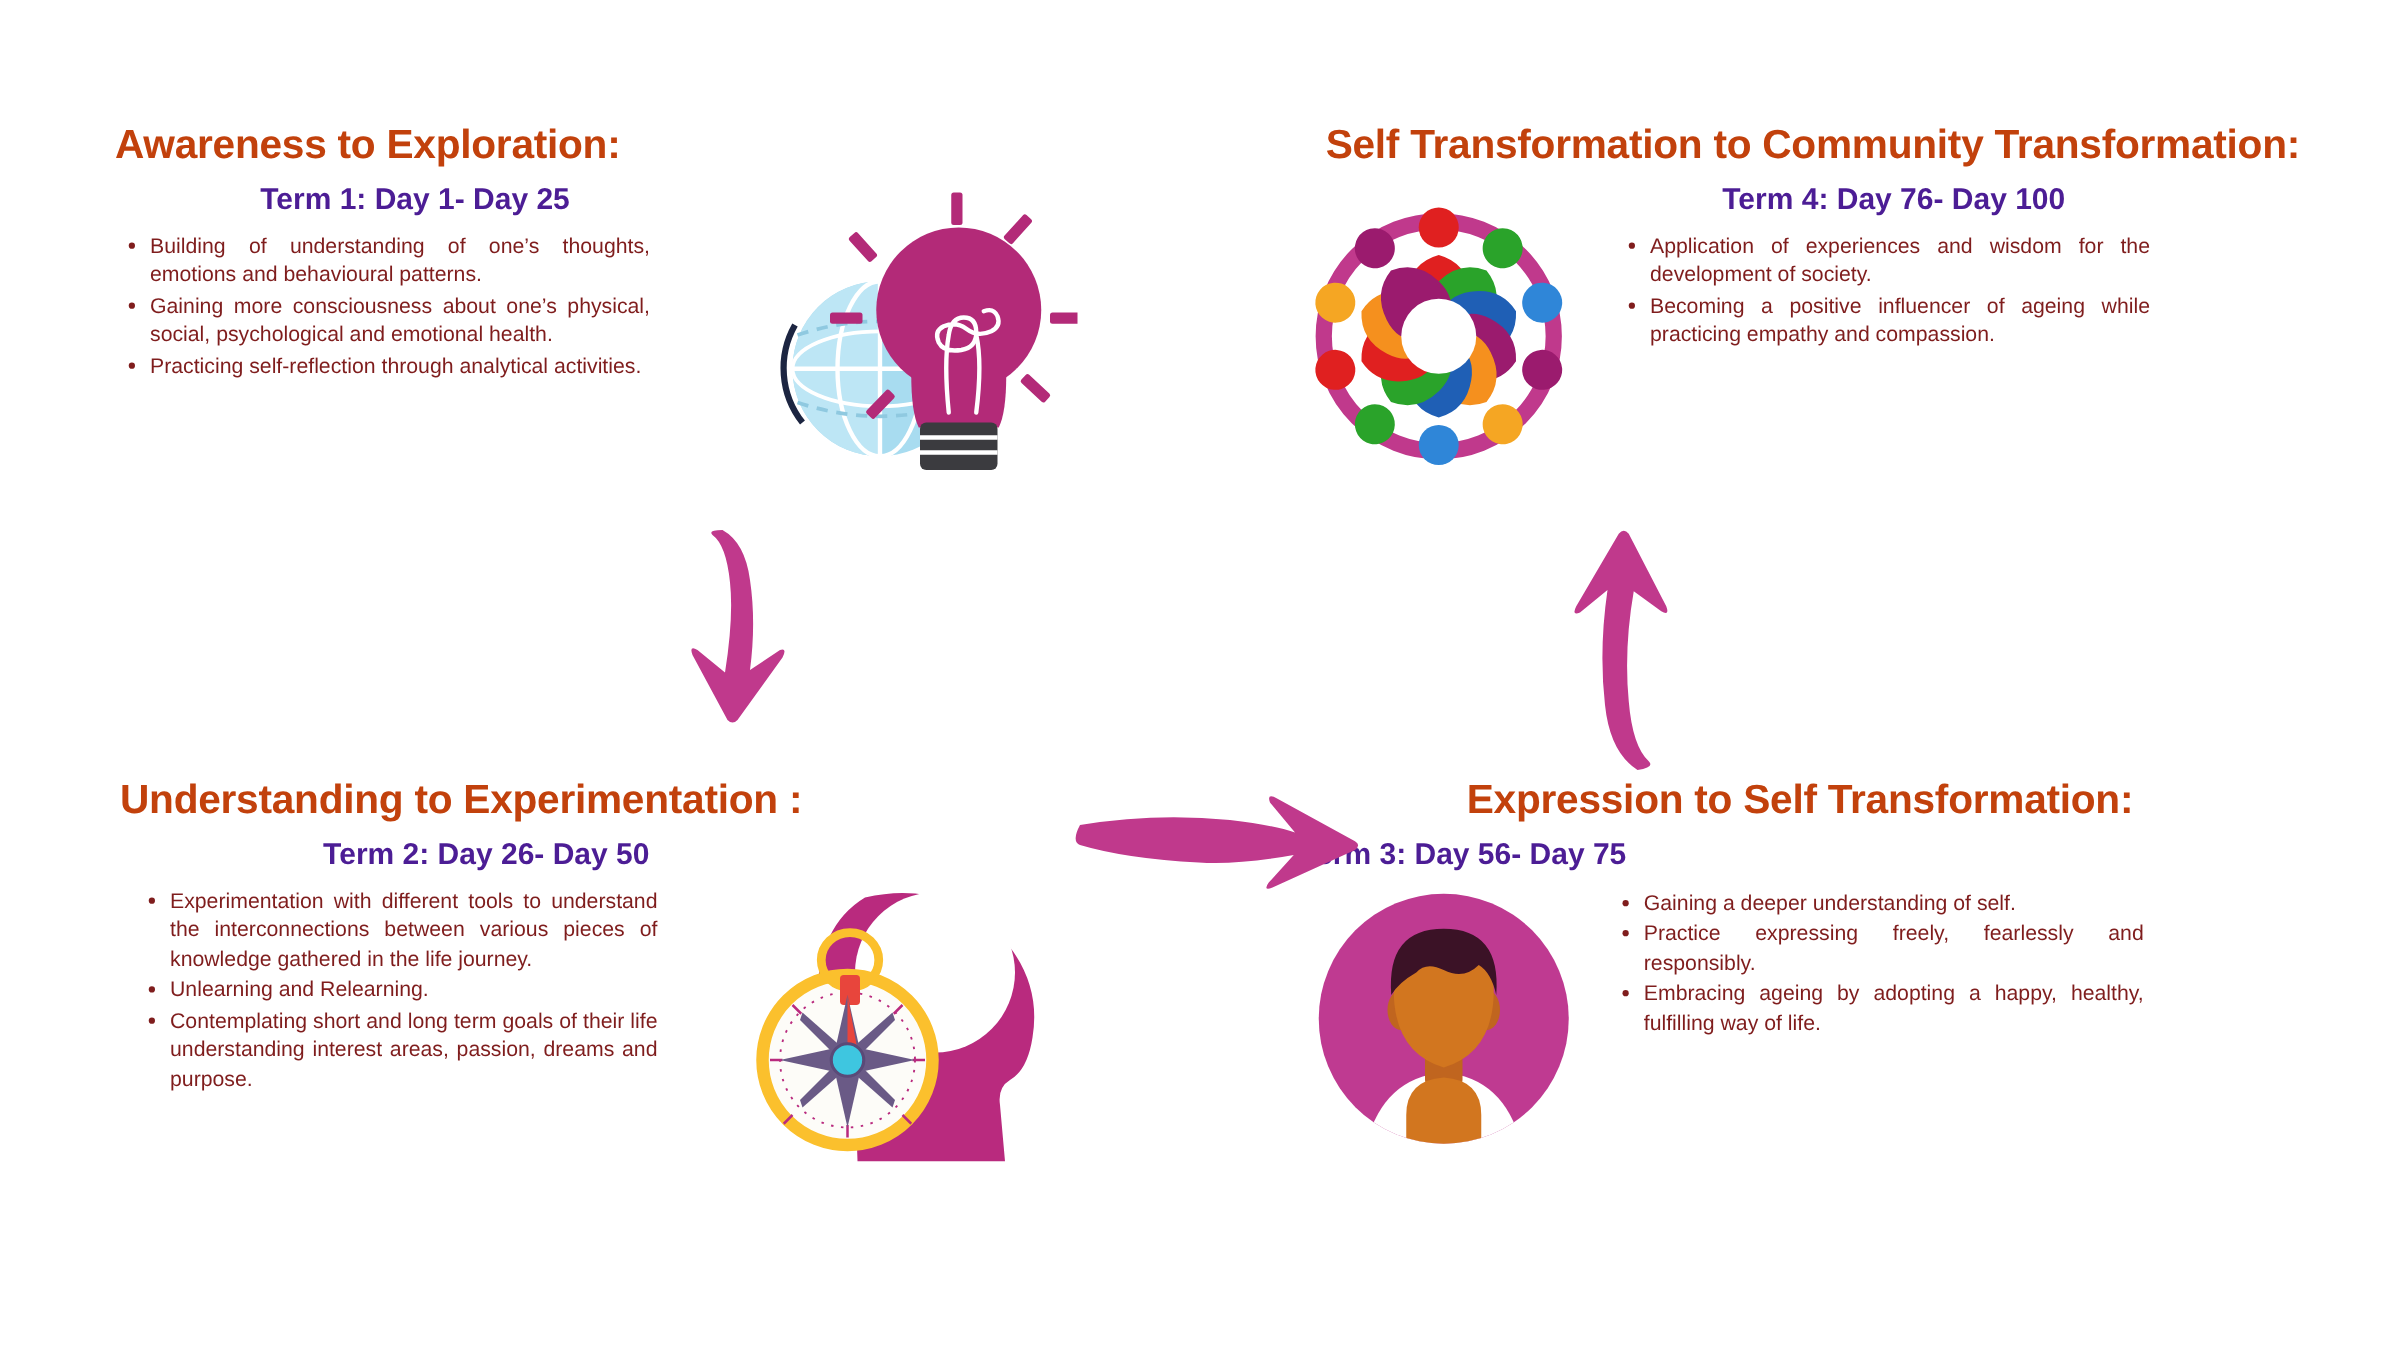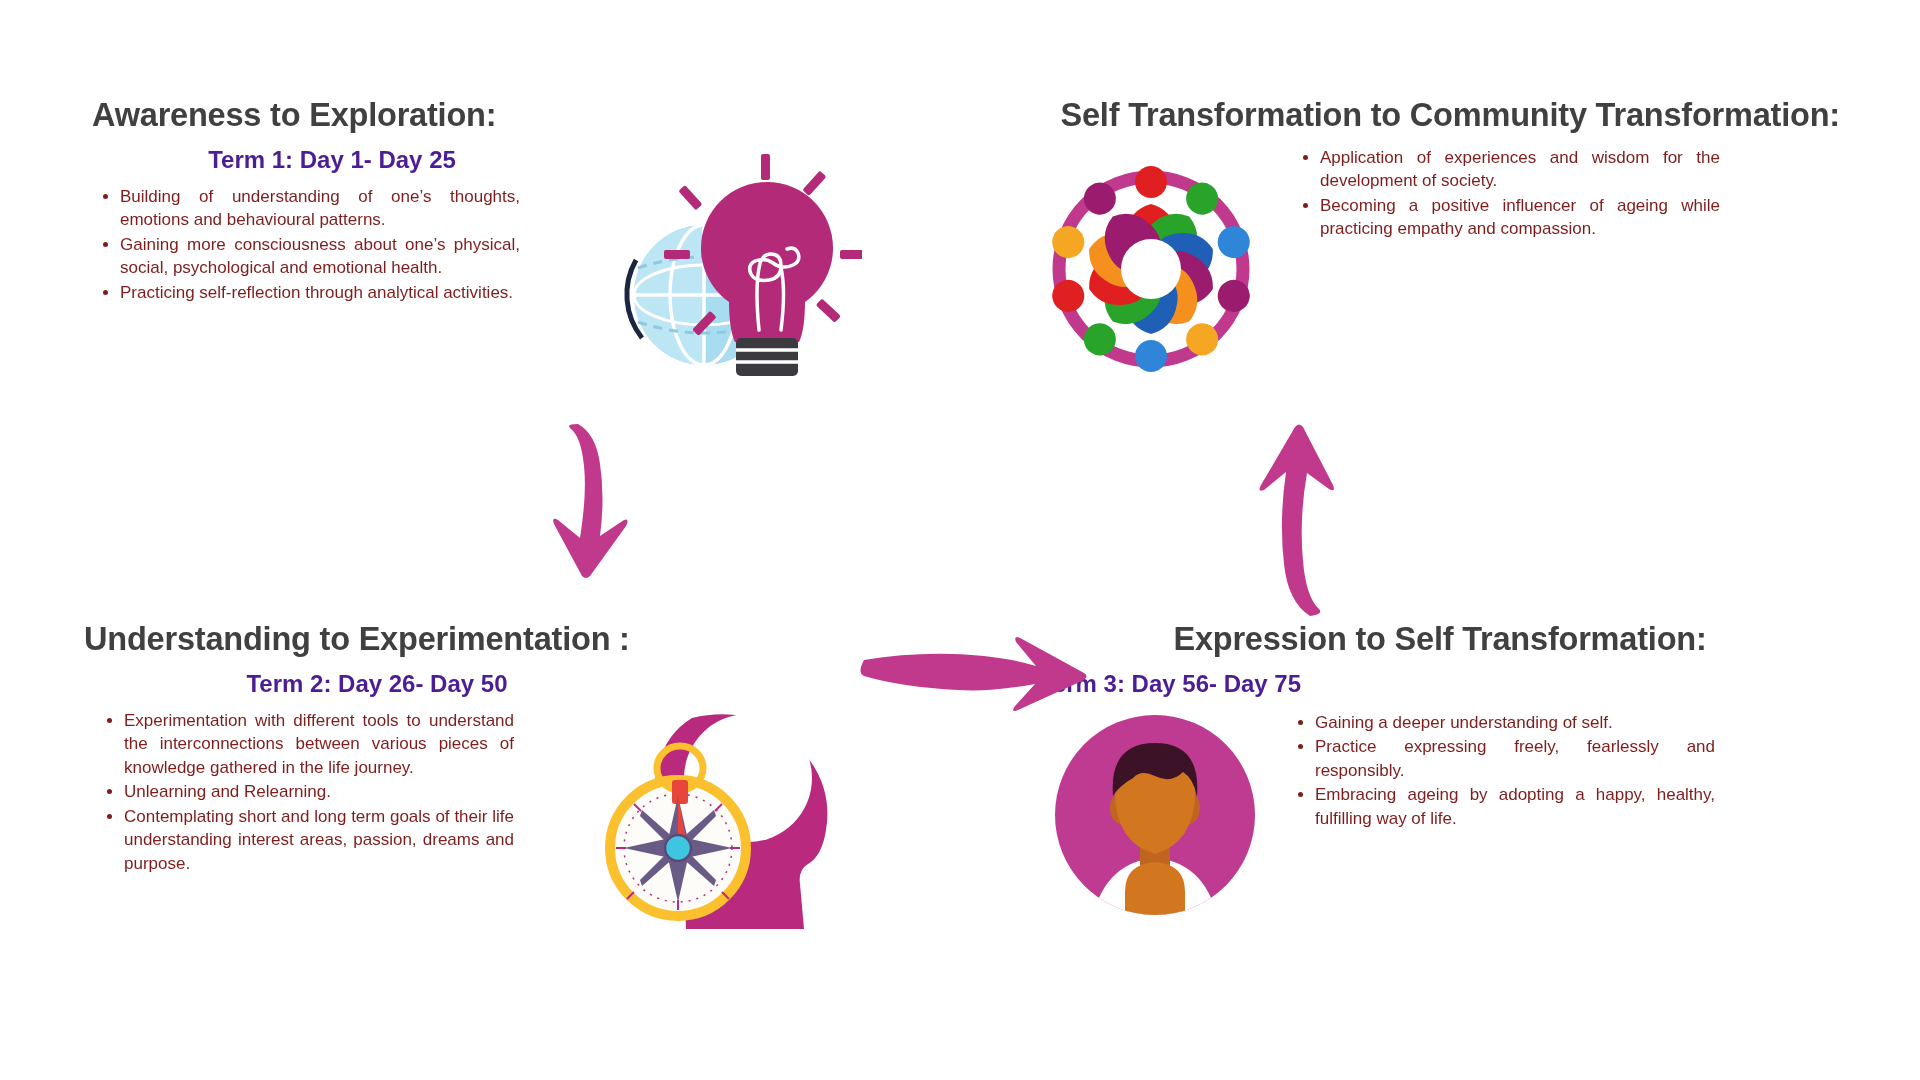--- a/index.html
+++ b/index.html
@@ -20,25 +20,25 @@
     width: 1920px;
     height: 1080px;
     background: #ffffff;
   }
 
   
   .quad { position: absolute; }
 
   #quad-1 { left: 72px;  top: 96px;  width: 660px; }
   #quad-4 { left: 1040px; top: 96px;  width: 800px; }
-  #quad-2 { left: 72px;  top: 620px; width: 680px; }
+  #quad-2 { left: 84px;  top: 620px; width: 680px; }
   #quad-3 { left: 1040px; top: 620px; width: 800px; }
 
   .heading {
-    color: #404040;
+    color: #c2410c;
     font-weight: bold;
     font-size: 32.5px;
     line-height: 1.22;
     letter-spacing: -0.2px;
     margin: 0;
     white-space: nowrap;
   }
   .heading.wrap { white-space: normal; }
 
   .subheading {
@@ -138,20 +138,21 @@
         <rect x="52" y="110" width="26" height="9" rx="2"></rect>
         <rect x="228" y="110" width="26" height="9" rx="2"></rect>
         <rect x="212" y="158" width="9" height="26" rx="2" transform="rotate(-47 216 171)"></rect>
         <rect x="88" y="170" width="9" height="26" rx="2" transform="rotate(44 92 183)"></rect>
       </g>
     </svg>
   </div>
 
   <div class="quad" id="quad-4">
     <h2 class="heading wrap">Self Transformation to Community Transformation:</h2>
+    <div class="subheading">Term 4: Day 76- Day 100</div>
     <ul class="bullets">
       <li>Application of experiences and wisdom for the development of society.</li>
       <li>Becoming a positive influencer of ageing while practicing empathy and compassion.</li>
     </ul>
   </div>
 
   <div class="icon-wrap" id="icon-community-circle">
     <svg viewBox="0 0 218 218" width="218" height="218">
       <circle cx="109" cy="109" r="92" fill="none" stroke="#c0398c" stroke-width="13"></circle>
       <g>

